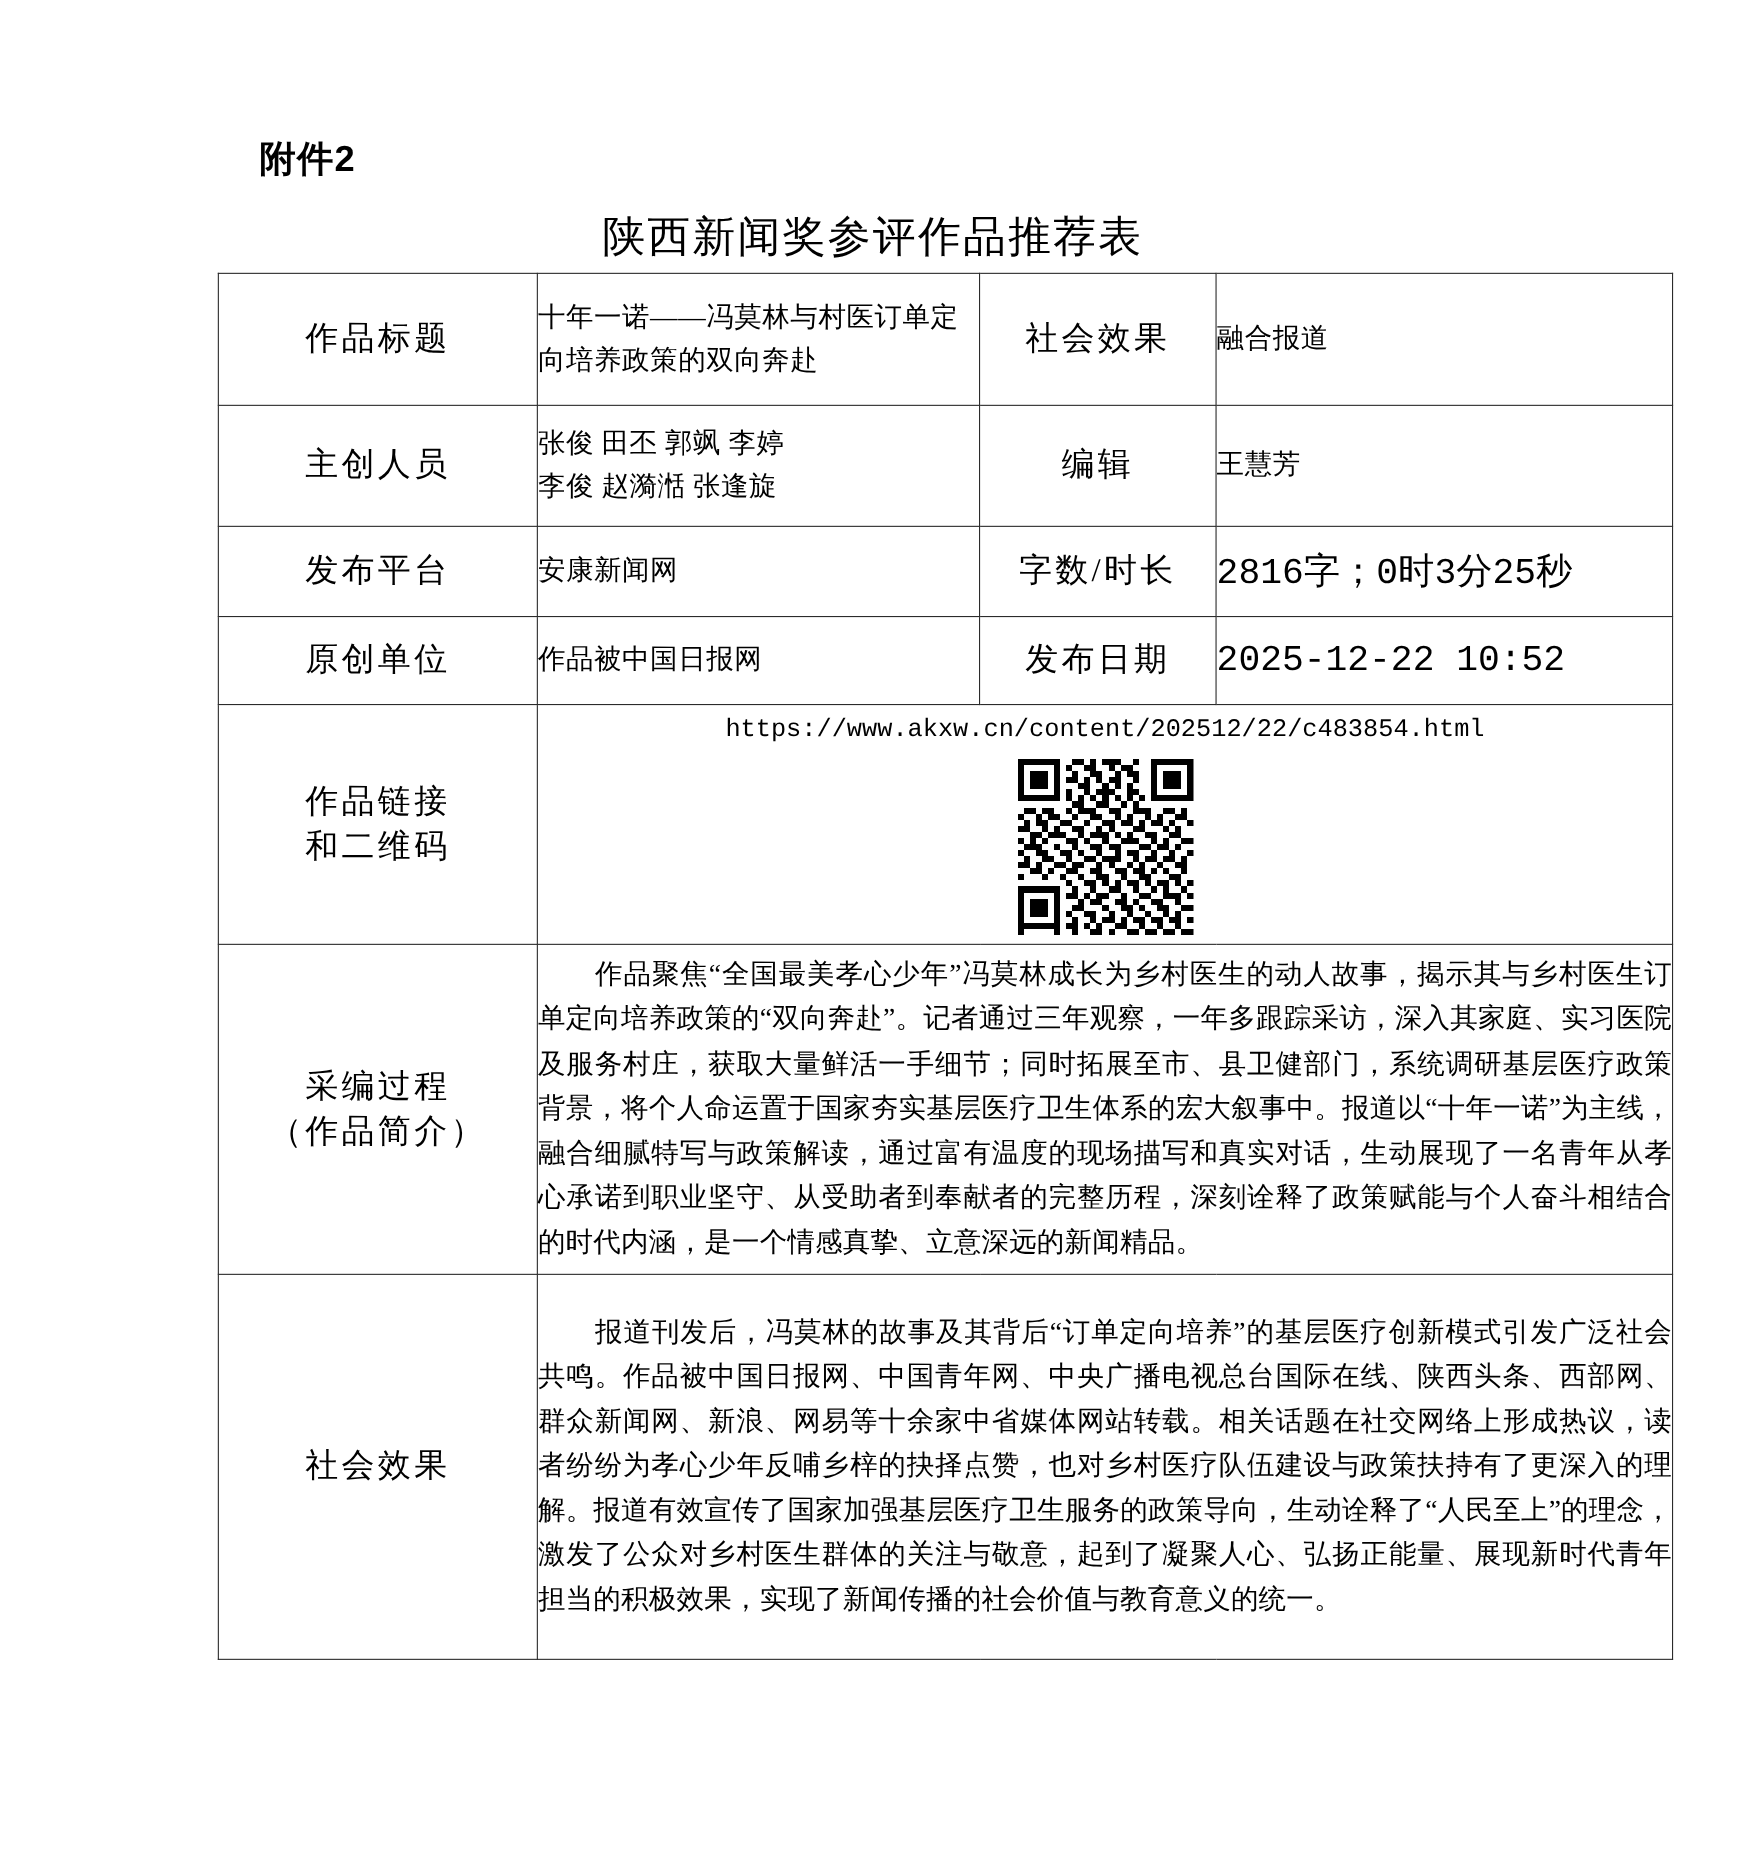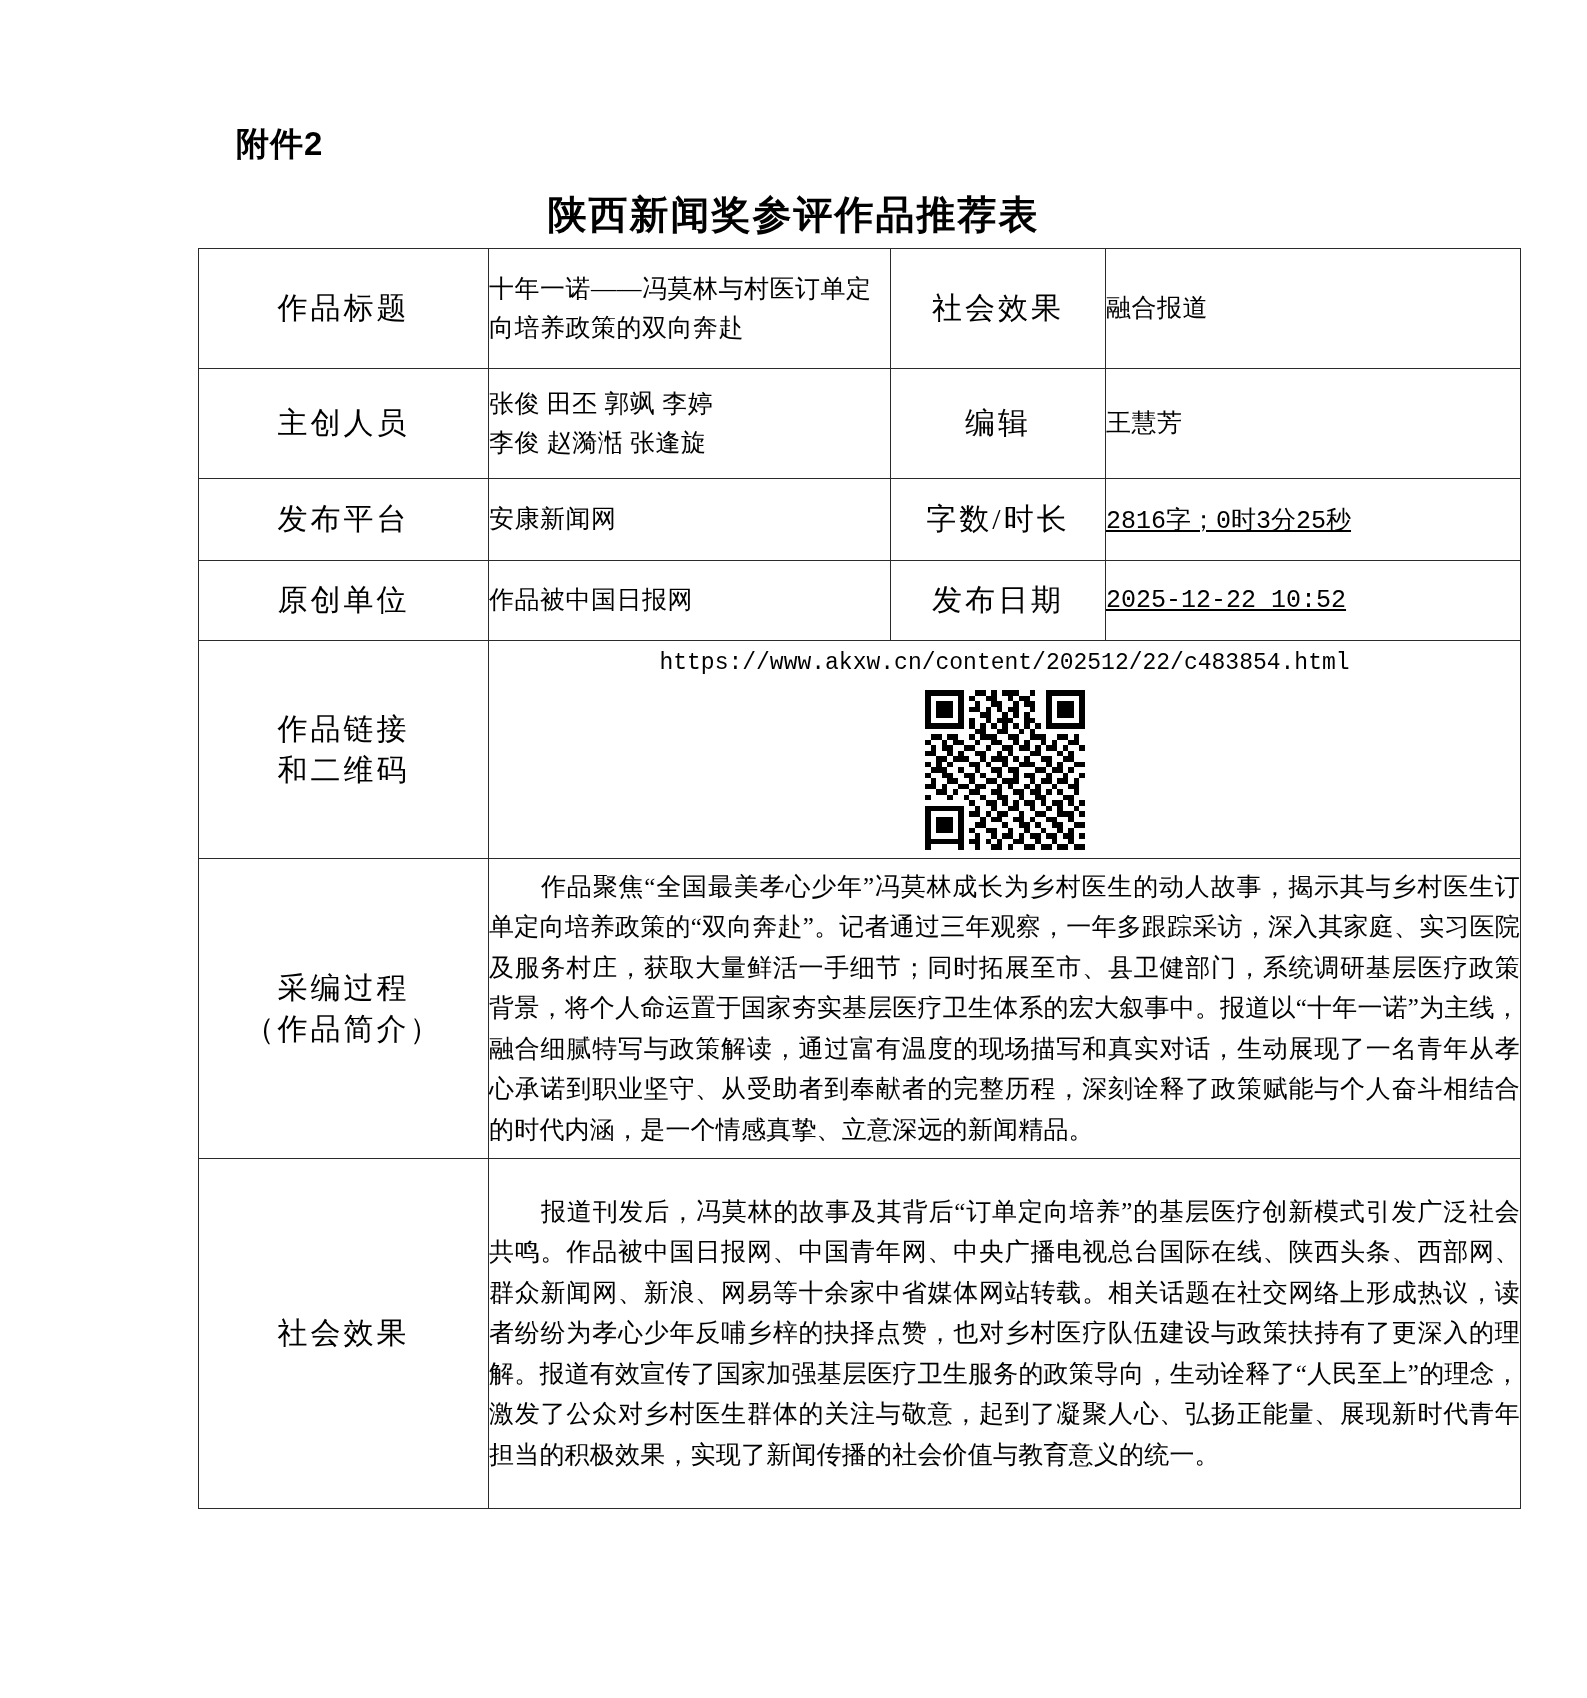--- a/index.html
+++ b/index.html
@@ -31,21 +31,21 @@
     letter-spacing: 1px;
   }
   .doc-title {
     position: absolute;
     left: 0;
     top: 188px;
     width: 1587px;
     text-align: center;
     font-family: "Liberation Serif", serif;
     font-size: 39px;
-    font-weight: bold;
+    font-weight: normal;
     letter-spacing: 2px;
   }
   table.form {
     position: absolute;
     left: 198px;
     top: 248px;
     width: 1322px;
     border-collapse: collapse;
     table-layout: fixed;
   }
@@ -62,25 +62,24 @@
     line-height: 1.35;
   }
   .val {
     font-size: 25px;
     font-family: "Liberation Serif", serif;
     padding: 10px 14px;
     line-height: 1.55;
     letter-spacing: 0.5px;
   }
   .val-mono {
-    font-size: 25px;
+    font-size: 33px;
     font-family: "Liberation Mono", "DejaVu Sans Mono", monospace;
     padding: 10px 14px;
     letter-spacing: 0px;
-    text-decoration: underline;
   }
   .two-line {
     white-space: pre-line;
   }
   .link-cell {
     padding: 14px 10px 18px 10px;
     text-align: center;
   }
   .link-url {
     font-family: "Liberation Mono", "DejaVu Sans Mono", monospace;

